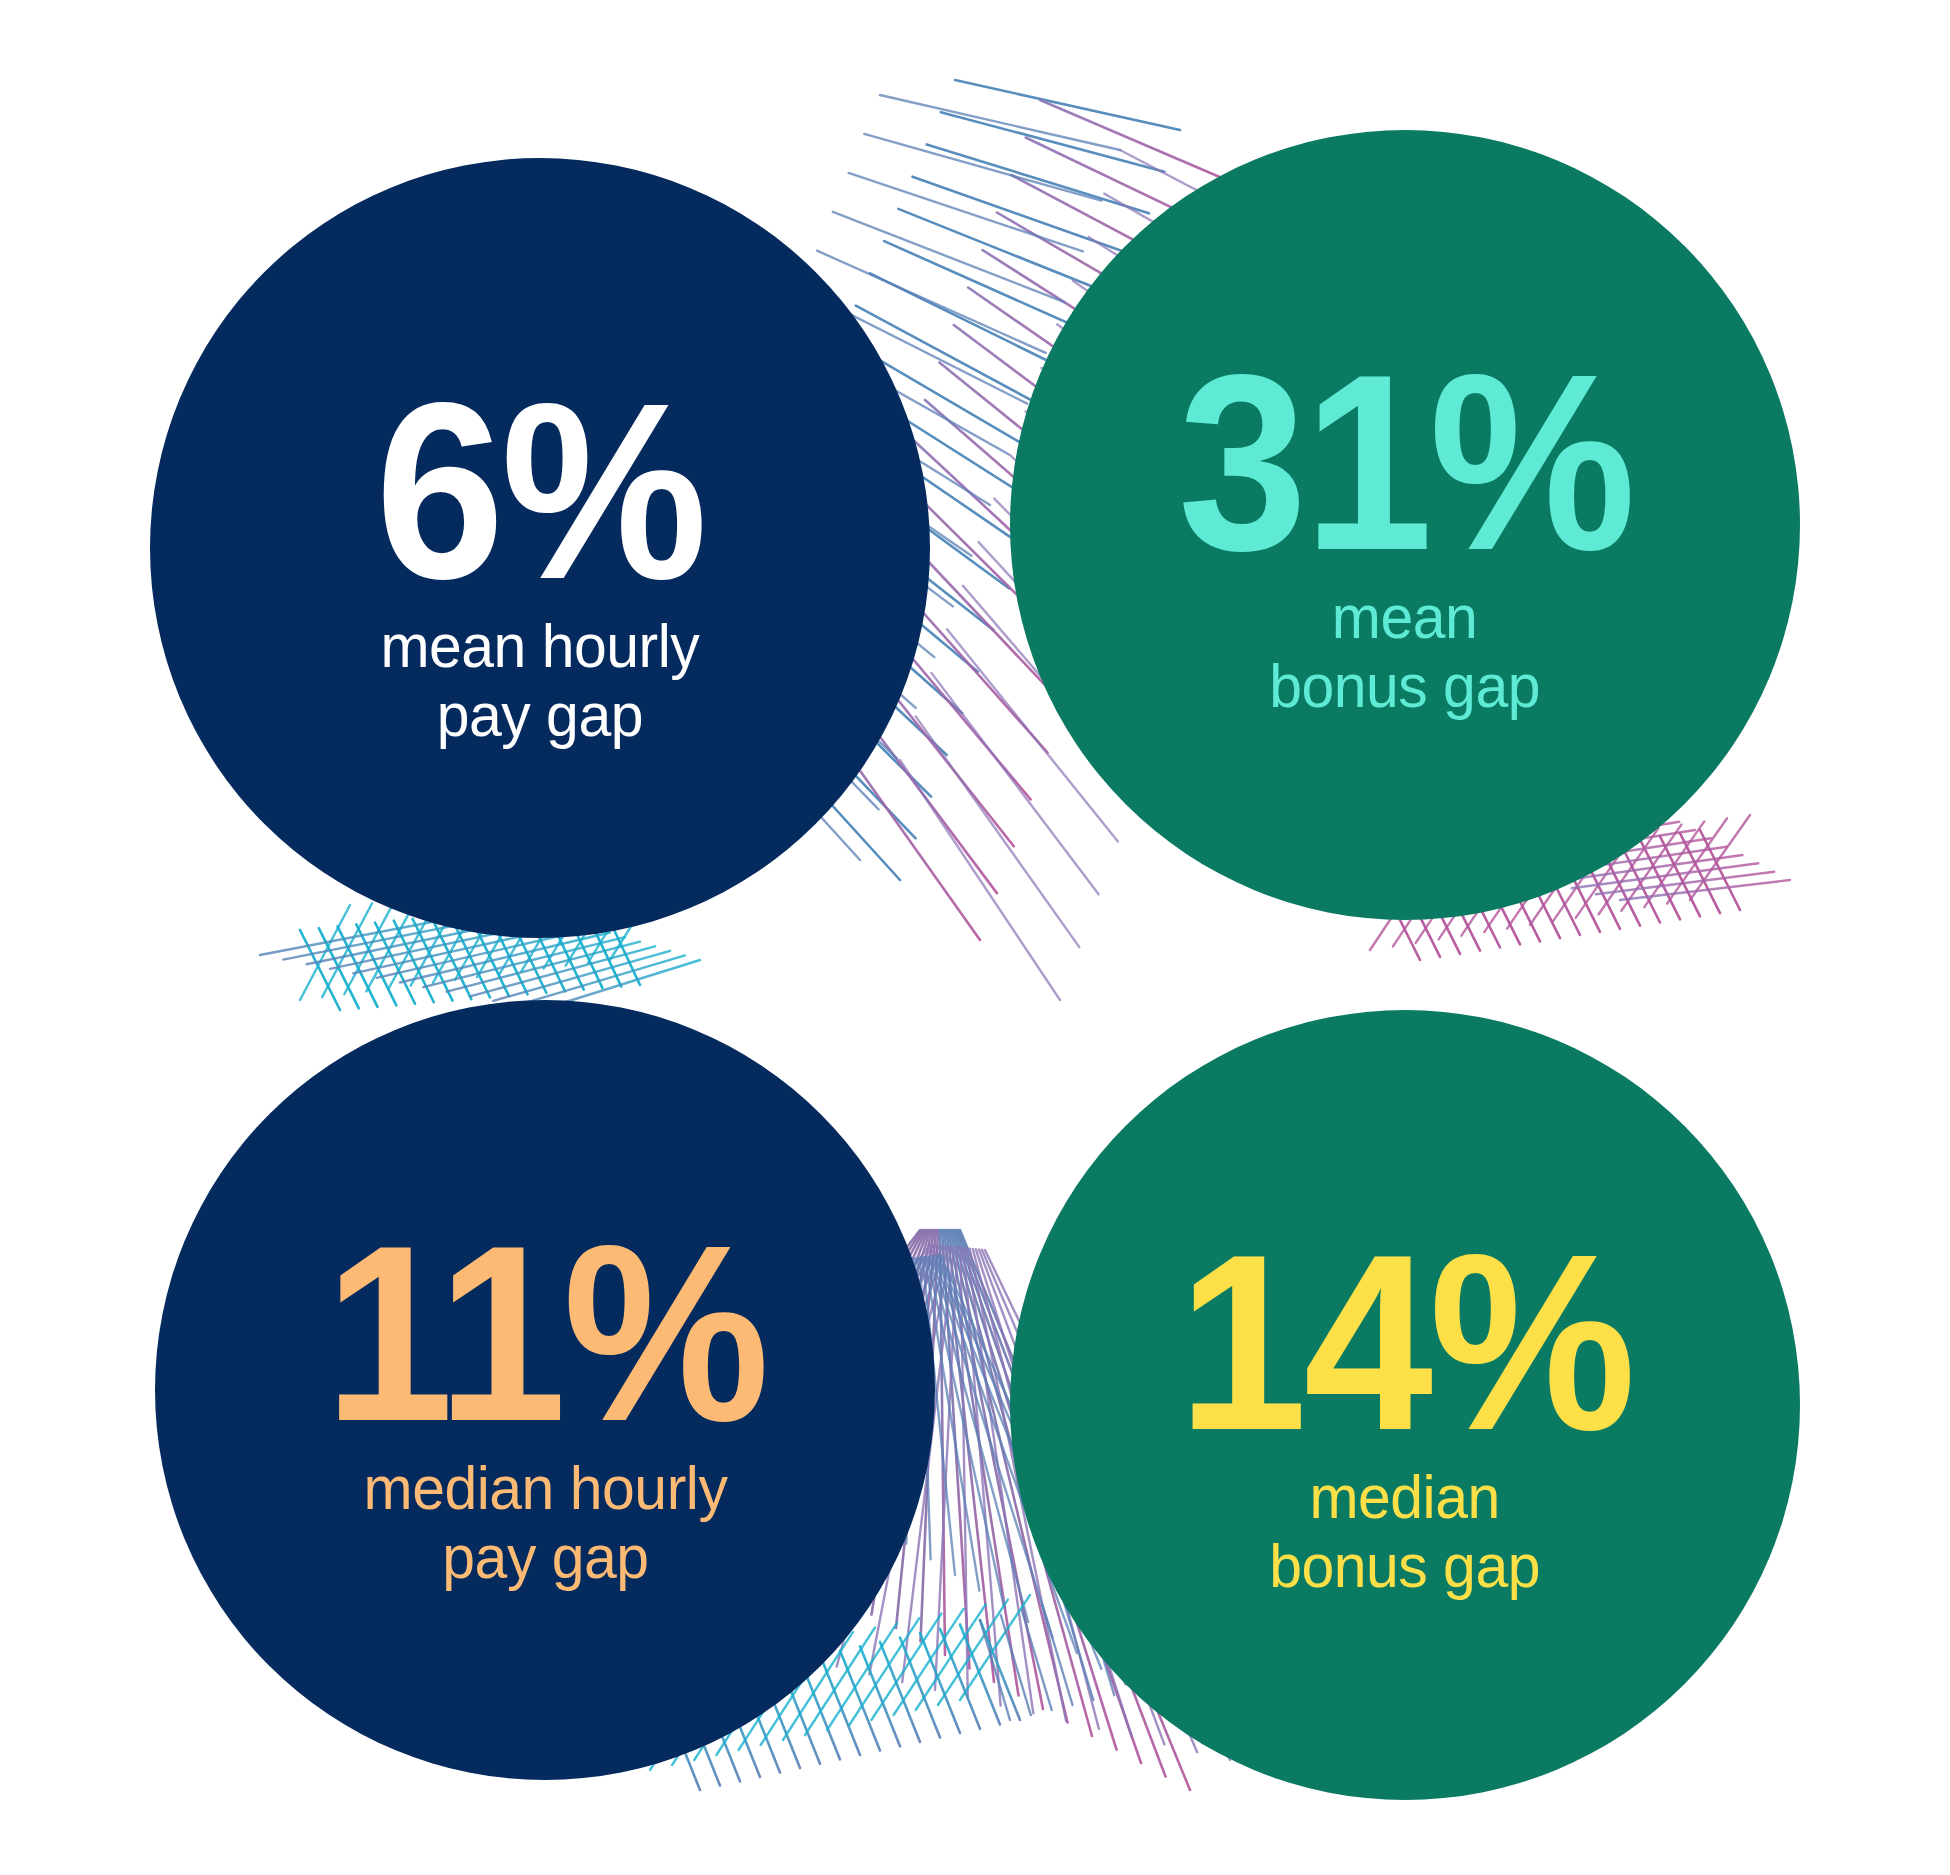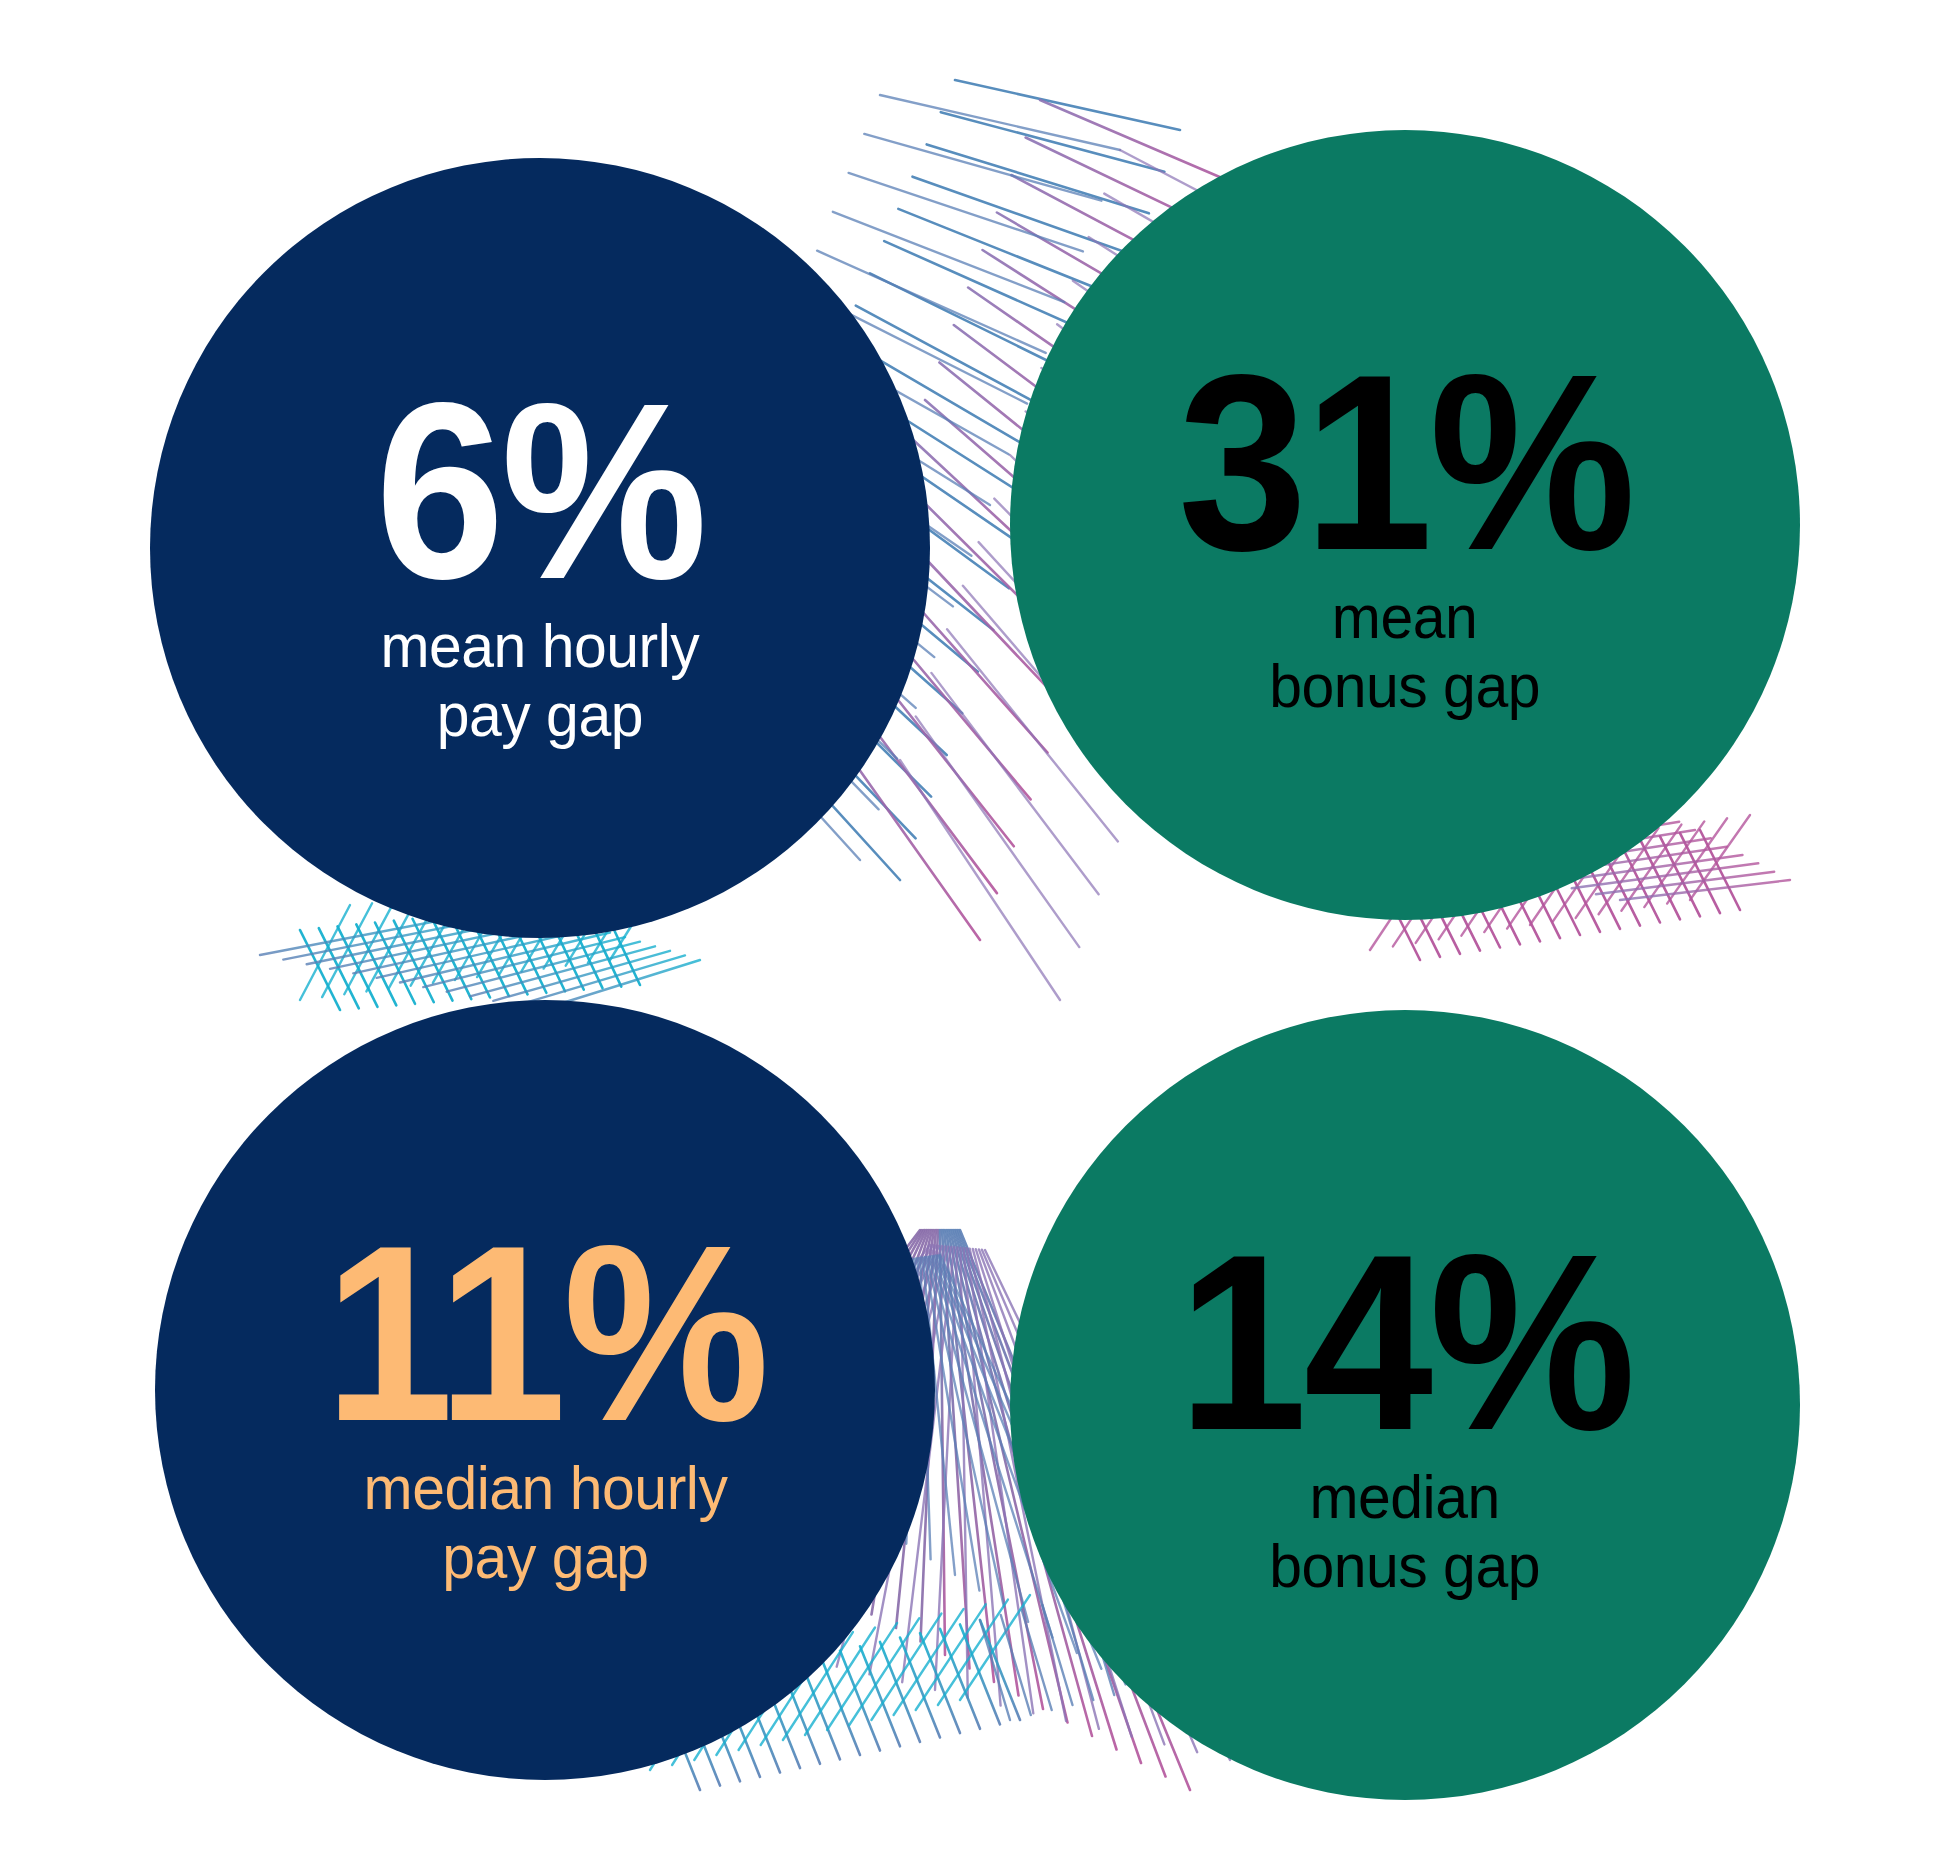--- a/index.html
+++ b/index.html
@@ -364,31 +364,31 @@
         <line x1="1260.0" y1="1500.0" x2="1300.0" y2="1600.0" stroke="#8b74b5" stroke-opacity="0.7" stroke-width="2.4"></line>
       </g>
   </svg>
 
   <div class="bubble" id="bubble-mean-hourly" style="background: rgb(5, 42, 94); color: rgb(255, 255, 255);">
     <div class="value">6%</div>
     <div class="label">mean hourly
 pay gap</div>
   </div>
 
-  <div class="bubble" id="bubble-mean-bonus" style="background: rgb(11, 122, 99); color: #000000;">
+  <div class="bubble" id="bubble-mean-bonus" style="background: rgb(11, 122, 99); color: #5eead4;">
     <div class="value">31%</div>
     <div class="label">mean
 bonus gap</div>
   </div>
 
   <div class="bubble" id="bubble-median-hourly" style="background: rgb(5, 42, 94); color: #fdba74;">
     <div class="value">11%</div>
     <div class="label">median hourly
 pay gap</div>
   </div>
 
-  <div class="bubble" id="bubble-median-bonus" style="background: rgb(11, 122, 99); color: #000000;">
+  <div class="bubble" id="bubble-median-bonus" style="background: rgb(11, 122, 99); color: #fde047;">
     <div class="value">14%</div>
     <div class="label">median
 bonus gap</div>
   </div>
 
 </div>
 
 </body></html>

